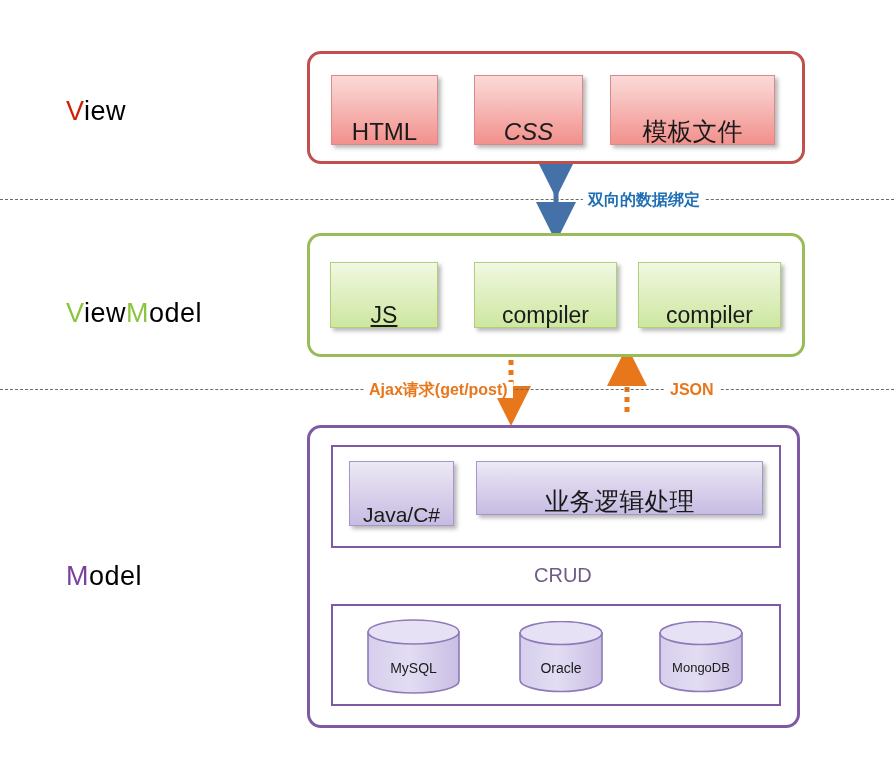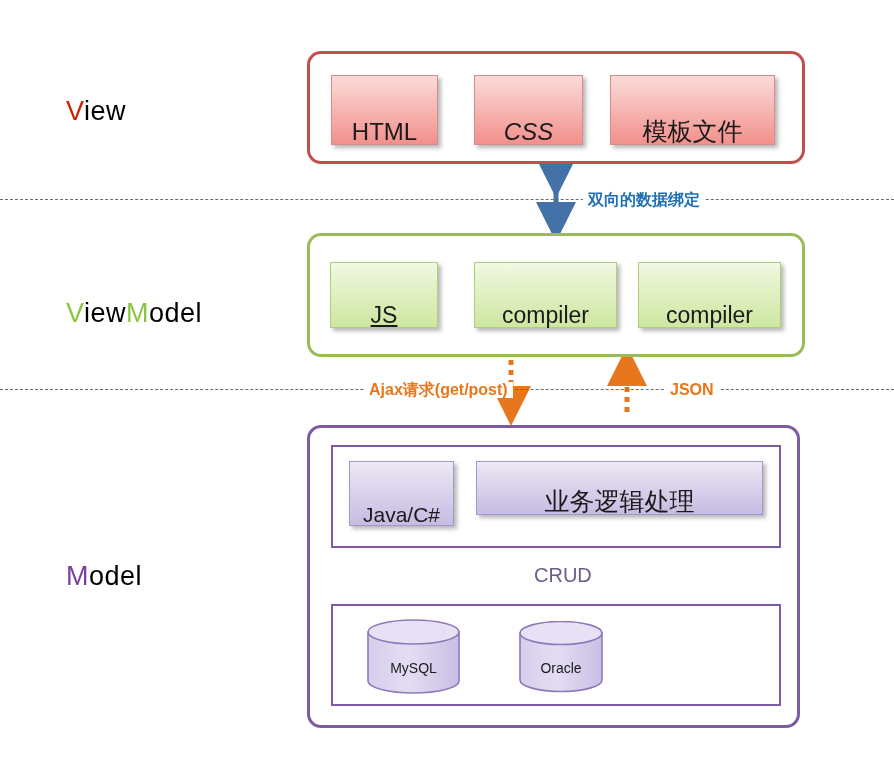--- a/index.html
+++ b/index.html
@@ -258,14 +258,28 @@
           <stop offset="45%" stop-color="#E3DDF3"></stop>
           <stop offset="100%" stop-color="#C9BEE4"></stop>
         </linearGradient>
       </defs>
       <path d="M2,12 L2,59 A41,11.5 0 0 0 84,59 L84,12 Z" fill="url(#cylgrad2)" stroke="#8E7AB8" stroke-width="1.6"></path>
       <ellipse cx="43" cy="12" rx="41" ry="11.5" fill="#E6E1F4" stroke="#8E7AB8" stroke-width="1.6"></ellipse>
     </svg>
     <div class="cyl-label" style="top:40px;">Oracle</div>
   </div>
 
+  <div class="cylinder" style="left:658px; top:621px; width:86px; height:72px;">
+    <svg width="86" height="72" viewBox="0 0 86 72">
+      <defs>
+        <linearGradient id="cylgrad3" x1="0" y1="0" x2="1" y2="0">
+          <stop offset="0%" stop-color="#D6CEEC"></stop>
+          <stop offset="45%" stop-color="#E3DDF3"></stop>
+          <stop offset="100%" stop-color="#C9BEE4"></stop>
+        </linearGradient>
+      </defs>
+      <path d="M2,12 L2,59 A41,11.5 0 0 0 84,59 L84,12 Z" fill="url(#cylgrad3)" stroke="#8E7AB8" stroke-width="1.6"></path>
+      <ellipse cx="43" cy="12" rx="41" ry="11.5" fill="#E6E1F4" stroke="#8E7AB8" stroke-width="1.6"></ellipse>
+    </svg>
+    <div class="cyl-label" style="top:40px; font-size:13px;">MongoDB</div>
+  </div>
 
 </div>
 
 </body></html>

